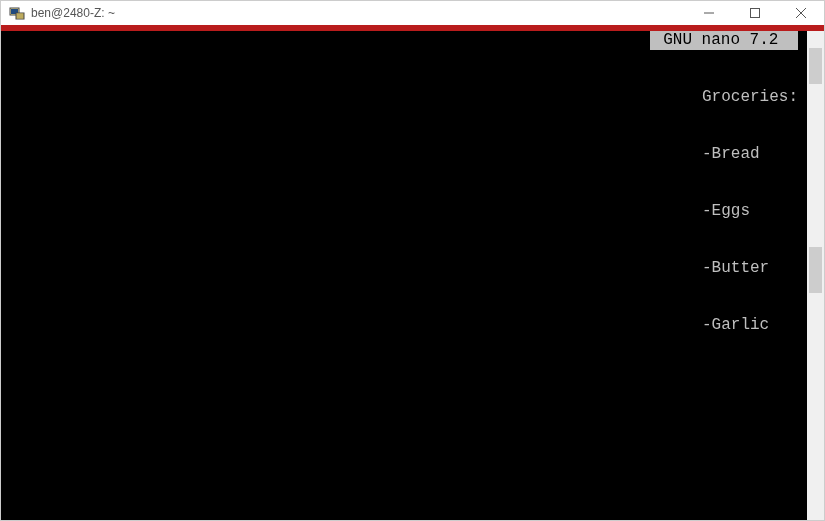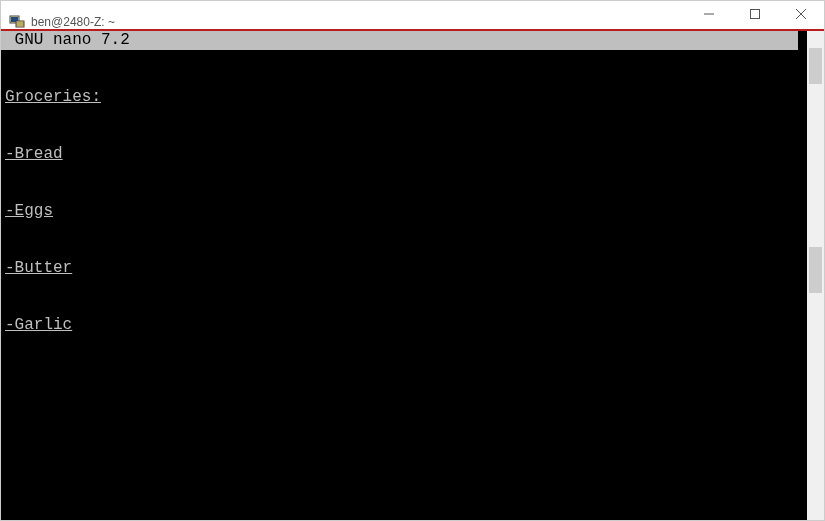--- a/index.html
+++ b/index.html
@@ -15,22 +15,22 @@
     height: 521px;
     border: 1px solid #ccc;
     display: flex;
     flex-direction: column;
     background: #ffffff;
   }
   .titlebar {
     height: 30px;
     background: #ffffff;
     display: flex;
-    align-items: flex-end;
-    border-bottom: 2px solid #b91c1c;
+    align-items: center;
+    border-bottom: 6px solid #b91c1c;
     user-select: none;
   }
   .titlebar .icon {
     width: 16px;
     height: 16px;
     margin: 0 6px 0 8px;
     display: inline-flex;
     align-items: center;
     justify-content: center;
   }
@@ -55,20 +55,21 @@
     background: #000000;
     color: #bfbfbf;
     font-family: "Consolas", "Courier New", monospace;
     font-size: 16px;
     line-height: 19px;
     position: relative;
     overflow: hidden;
     display: flex;
     flex-direction: column;
     padding-right: 26px; 
+    align-items: flex-end;
   }
   .term-scrollbar {
     position: absolute;
     top: 0; right: 0;
     width: 17px;
     height: 100%;
     background: #f0f0f0;
   }
   .term-scrollbar .track {
     position: absolute;
@@ -97,21 +98,21 @@
   }
   .nano-header .left { flex: 0 0 auto; padding-left: 4px; }
   .nano-header .center { flex: 1 1 auto; text-align: center; }
   .nano-header .right { flex: 0 0 auto; width: 10px; }
 
   .editor-body {
     flex: 1 1 auto;
     padding: 0 0 0 4px;
     white-space: pre;
   }
-  .line { height: 19px; text-decoration: underline; }
+  .line { height: 19px; }
 </style>
 </head>
 <body>
 
 <div class="window">
   <div class="titlebar">
     <span class="icon">
       <svg viewBox="0 0 16 16">
         <rect x="1" y="3" width="9" height="7" fill="#f5e79e" stroke="#444" stroke-width="1"></rect>
         <rect x="2" y="4" width="7" height="5" fill="#204a80"></rect>

